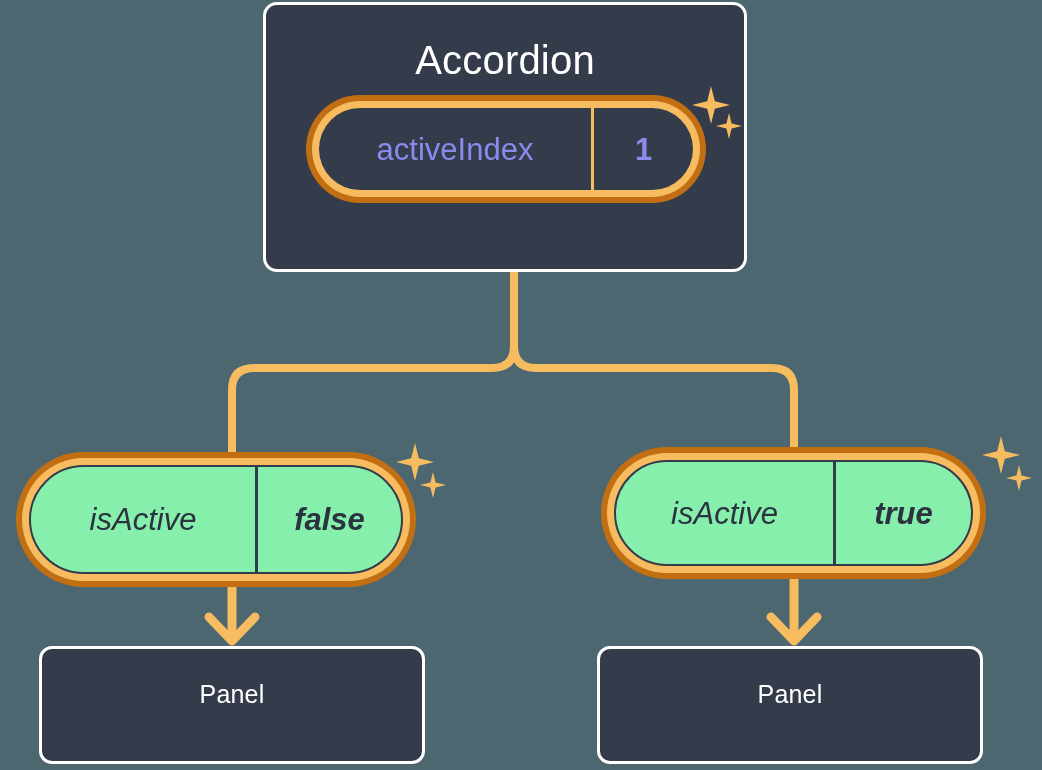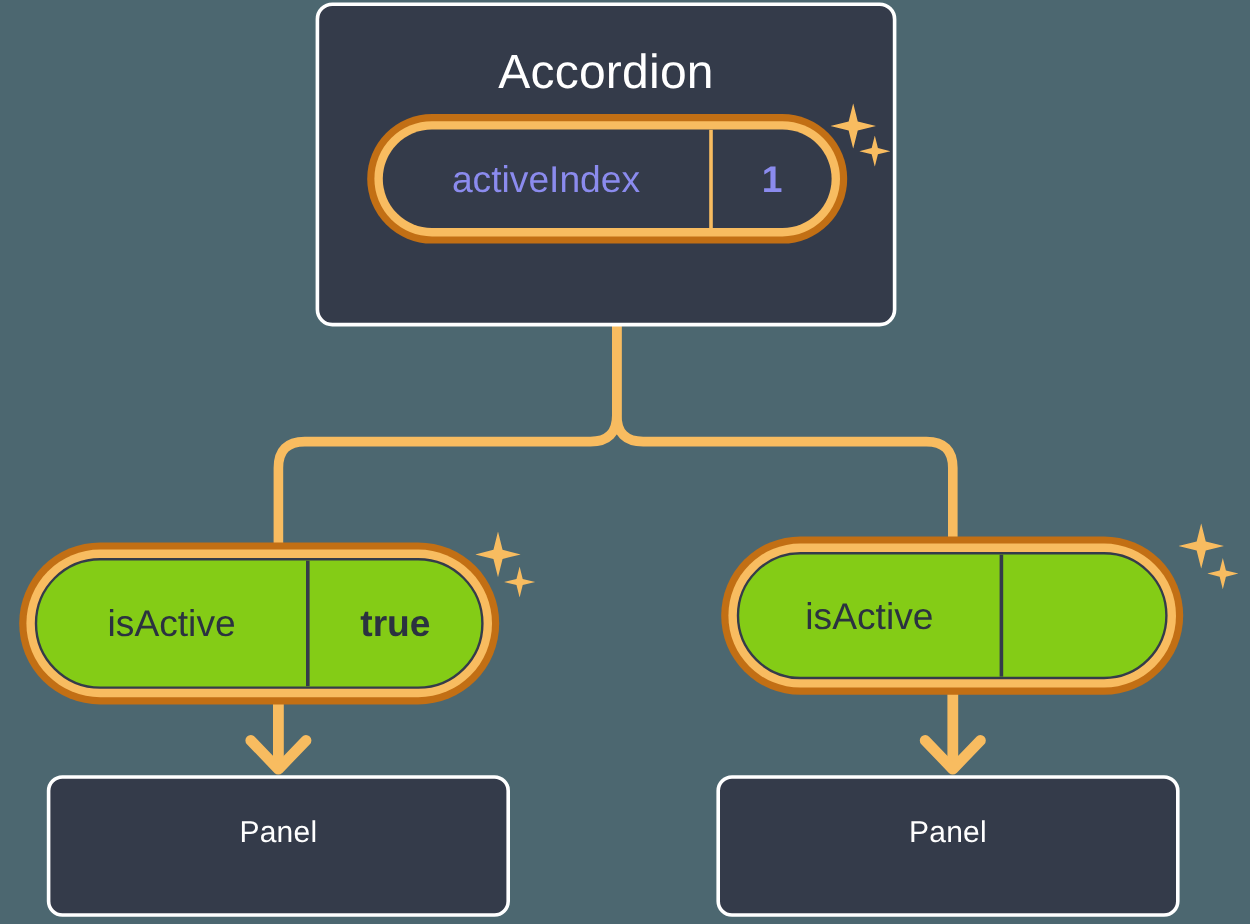--- a/index.html
+++ b/index.html
@@ -105,22 +105,23 @@
   .pill-dark .pill-key,
   .pill-dark .pill-val {
     color: #8b8bee;
   }
   .pill-dark .pill-divider {
     background: #f8bc60;
   }
 
   
   .pill-purple .pill-inner {
-    background: #84cc16;
+    background: #86efac;
     border: 2px solid #343b4a;
+    font-style: italic;
   }
   .pill-purple .pill-key,
   .pill-purple .pill-val {
     color: #2b3240;
   }
   .pill-purple .pill-divider {
     background: #343b4a;
   }
 
   .pill-key, .pill-val {
@@ -237,39 +238,40 @@
   <div class="sparkle-group" id="sparkles-accordion">
     <div class="sparkle spark-big"></div>
     <div class="sparkle spark-small"></div>
   </div>
 
   <div class="pill-outer pill-purple" id="pill-is-active-false">
     <div class="pill-mid">
       <div class="pill-inner">
         <div class="pill-key">isActive</div>
         <div class="pill-divider"></div>
-        <div class="pill-val">true</div>
+        <div class="pill-val">false</div>
       </div>
     </div>
   </div>
 
   <div class="sparkle-group" id="sparkles-left">
     <div class="sparkle spark-big"></div>
     <div class="sparkle spark-small"></div>
   </div>
 
   <div class="card panel-card" id="panel-card-left">
     <div class="card-title">Panel</div>
   </div>
 
   <div class="pill-outer pill-purple" id="pill-is-active-true">
     <div class="pill-mid">
       <div class="pill-inner">
         <div class="pill-key">isActive</div>
         <div class="pill-divider"></div>
+        <div class="pill-val">true</div>
       </div>
     </div>
   </div>
 
   <div class="sparkle-group" id="sparkles-right">
     <div class="sparkle spark-big"></div>
     <div class="sparkle spark-small"></div>
   </div>
 
   <div class="card panel-card" id="panel-card-right">

